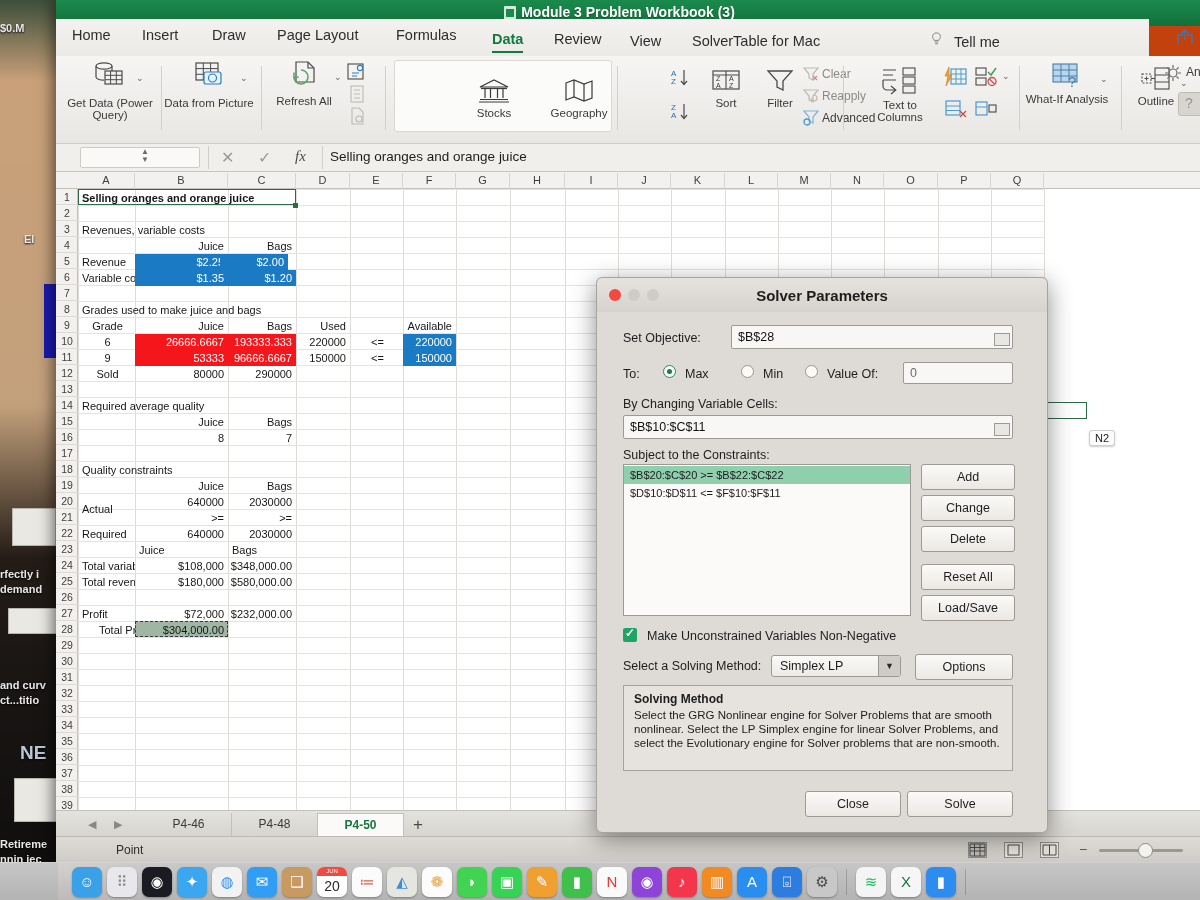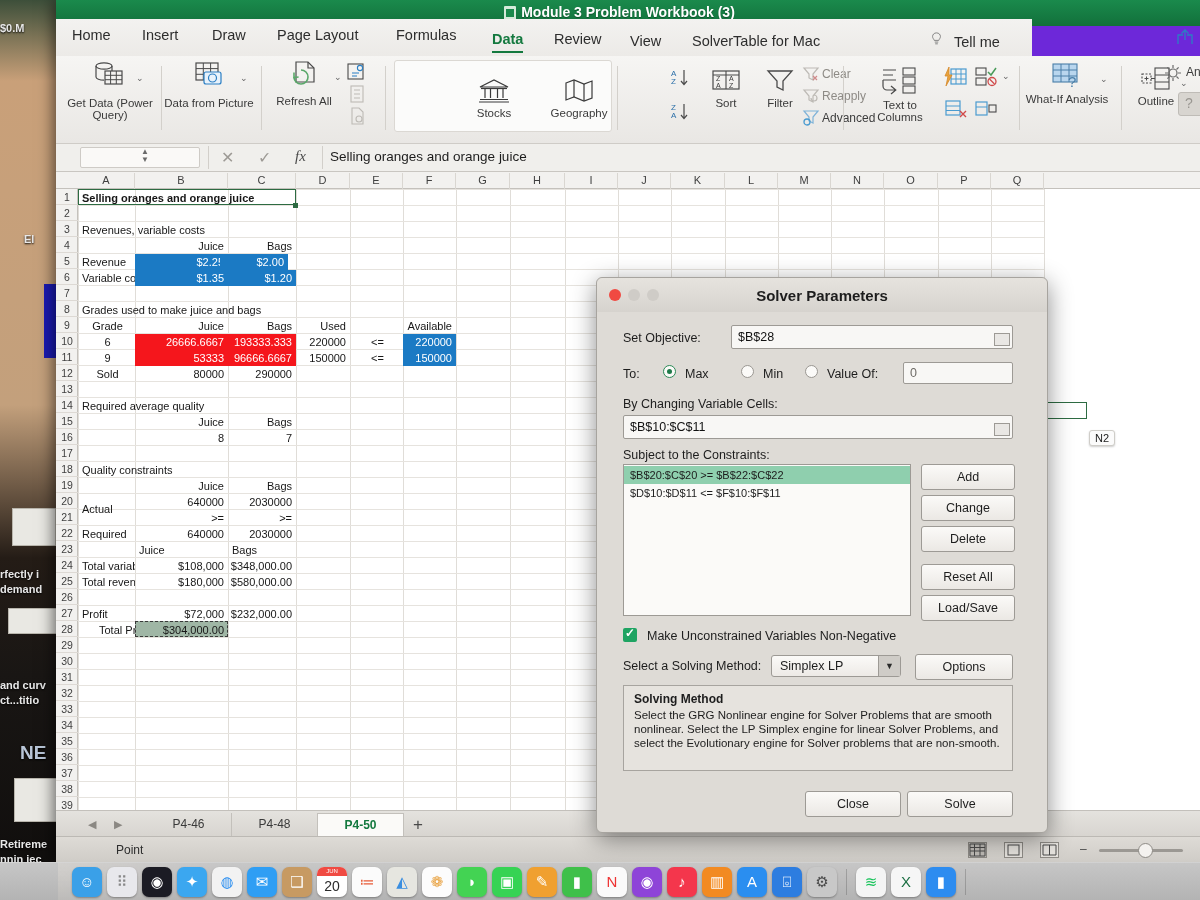--- a/index.html
+++ b/index.html
@@ -21,21 +21,21 @@
     background:linear-gradient(180deg,#3d4f3a 0%,#c9a079 9%,#c3a07c 45%,#241c16 62%,#191614 75%,#0f0d0c 100%);
   }
   .bg-txt { position:absolute; color:#e8e8e8; font-weight:bold; font-size:11px; text-shadow:0 1px 2px #000; }
   .bg-doc {
     position:absolute; background:#e9e8e3; border:1px solid #b9b6ad;
   }
 
   
   #excel {
     position:absolute; left:56px; top:0; width:1144px; height:862px;
-    background:#6d28d9;
+    background:#c2410c;
     overflow:hidden;
     box-shadow:-3px 0 14px rgba(0,0,0,.55);
   }
   
   .titlebar {
     position:absolute; left:0; top:0; width:1144px; height:26px;
     background:linear-gradient(180deg,#18834a 0%,#15794 100%);
     background-color:#14793f;
   }
   .titlebar .tb-inner {
@@ -48,21 +48,21 @@
     text-shadow:0 1px 1px rgba(0,0,0,.35);
   }
   .title-icon {
     position:absolute; left:50%; margin-left:-124px; top:6px;
     width:12px; height:14px; background:#d4ead9; border-radius:1px;
   }
   .title-icon:after{content:"";position:absolute;left:2px;top:3px;width:8px;height:8px;background:#1a8a4c;}
 
   
   .tabstrip {
-    position:absolute; left:0; top:19px; width:976px; height:37px;
+    position:absolute; left:0; top:19px; width:1093px; height:37px;
     background:linear-gradient(180deg,#f3f2f0,#eceae7);
   }
   .rtab {
     position:absolute; top:6px; font-size:14.5px; color:#2d2d2d; white-space:nowrap;
     padding:2px 4px; cursor:default;
   }
   .rtab.active { color:#14793f; font-weight:600; }
   .rtab.active:after {
     content:""; position:absolute; left:4px; right:4px; bottom:-4px; height:2.5px; background:#14793f;
   }

